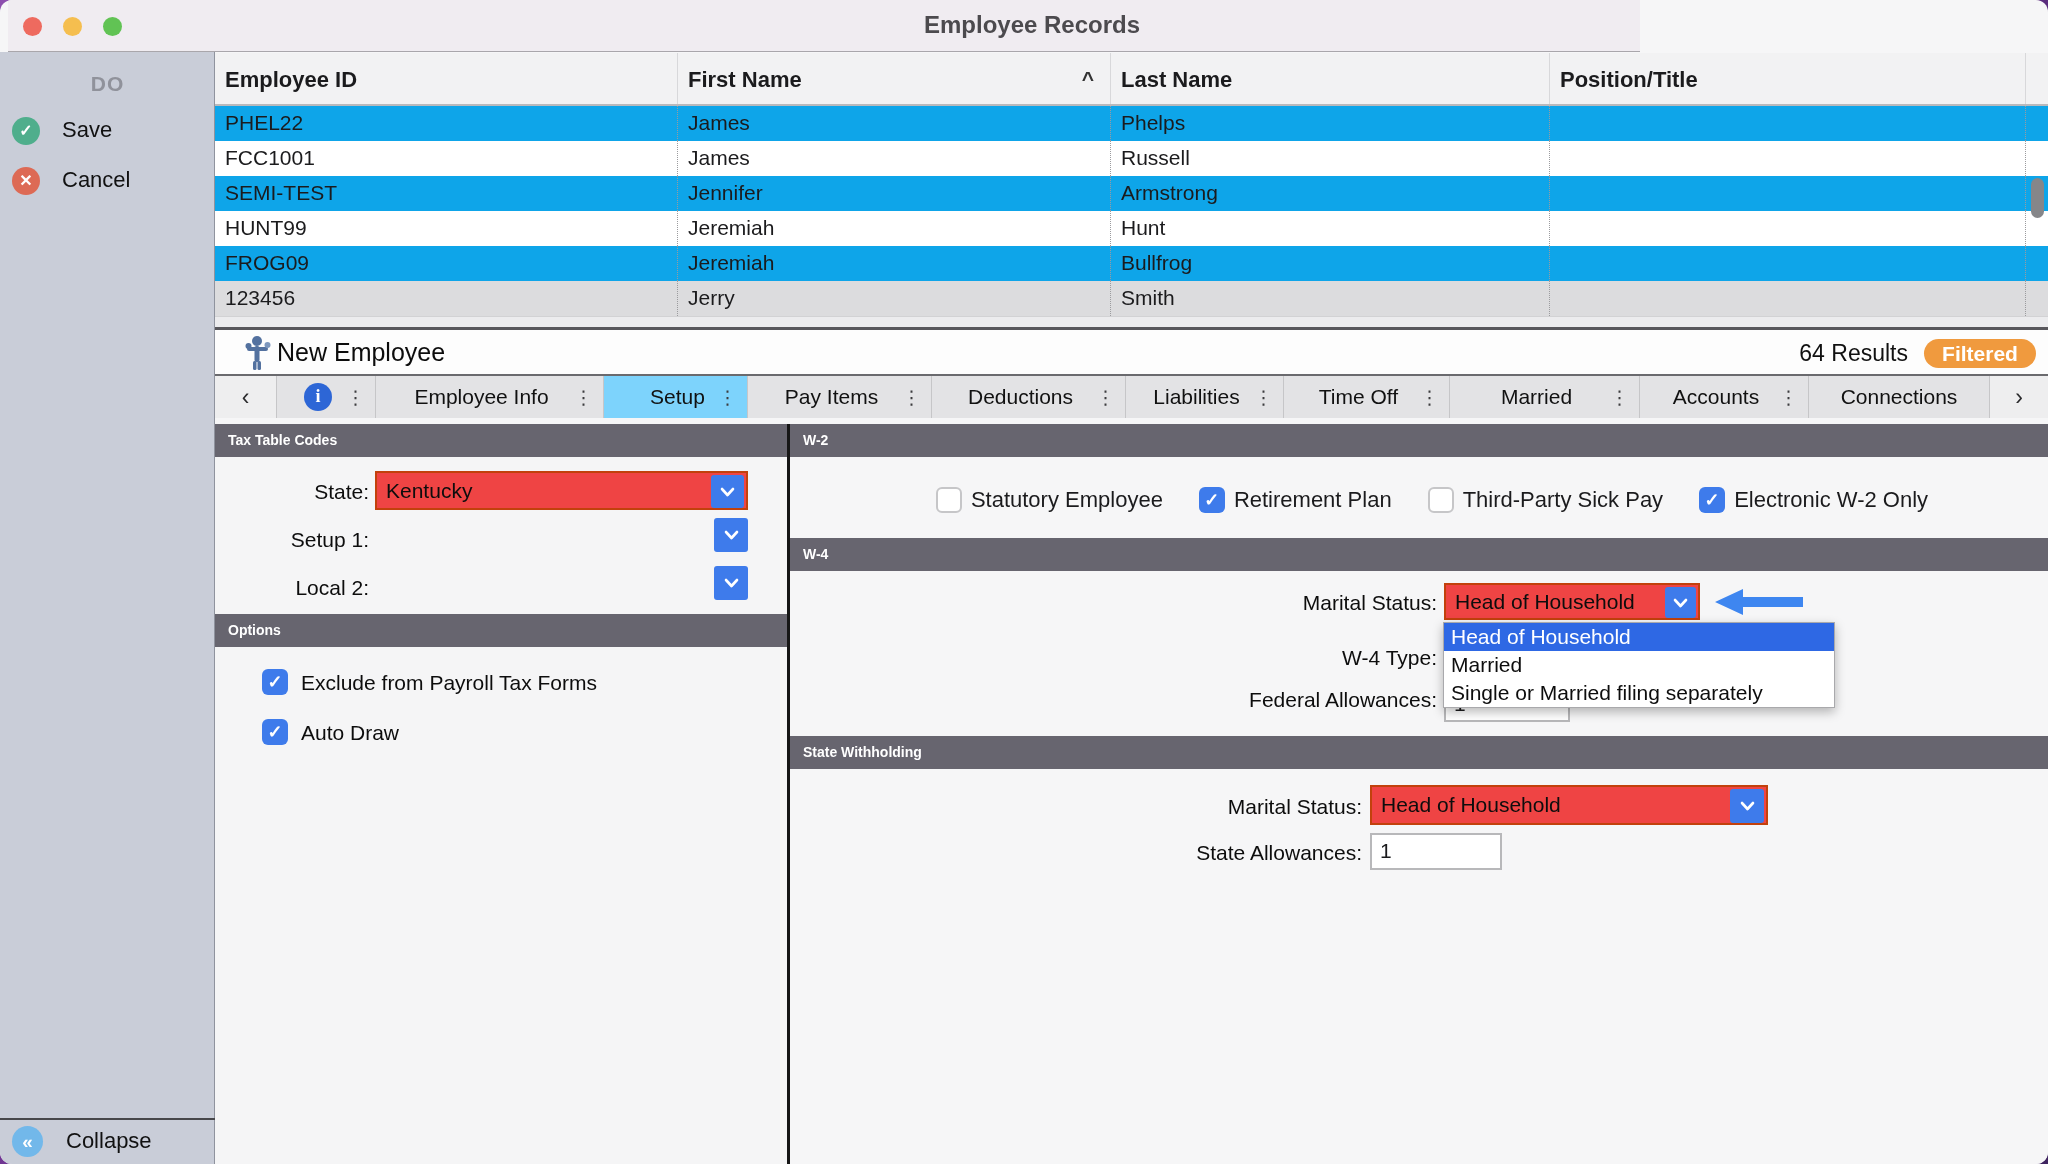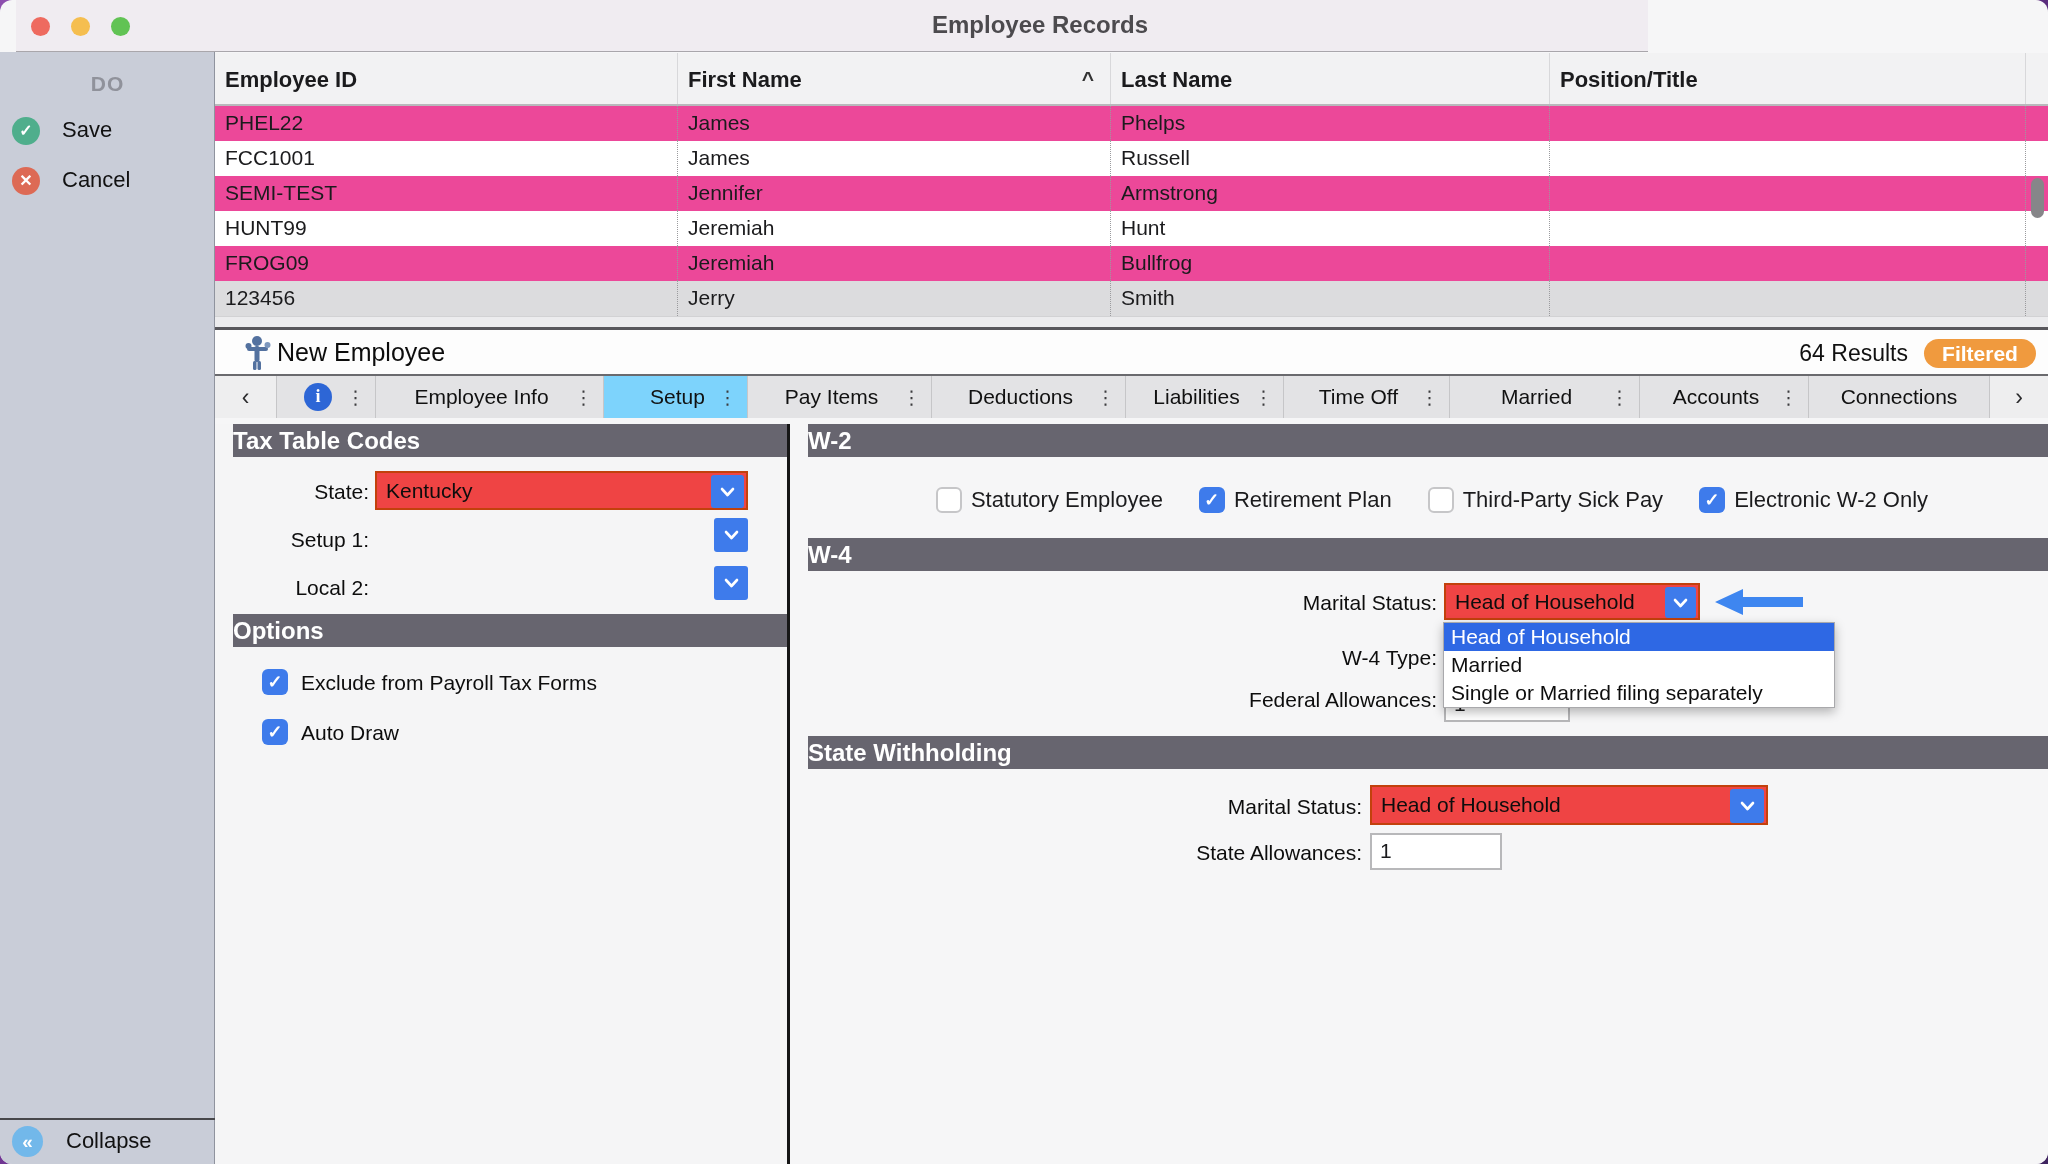--- a/index.html
+++ b/index.html
@@ -8,21 +8,21 @@
     font-family:"Liberation Sans", sans-serif;
     background:linear-gradient(135deg,#8d4fae 0%,#6d3390 40%,#3f2460 100%);
     color:#1b1b1d;
   }
   #window {
     position:absolute; left:0; top:0; width:2048px; height:1164px;
     background:#f6f6f7; border-radius:12px; overflow:hidden;
   }
   
   #titlebar {
-    position:absolute; left:16px; top:0; width:1632px; height:52px;
+    position:absolute; left:8px; top:0; width:1632px; height:52px;
     background:#f0ecf1; border-bottom:1px solid #a9a6ab;
   }
   .tl { position:absolute; top:17px; width:19px; height:19px; border-radius:50%; }
   #tl-close { left:15px;  background:#ee6a5f; }
   #tl-min   { left:55px;  background:#f5be4f; }
   #tl-zoom  { left:95px;  background:#61c354; }
   #window-title {
     position:absolute; top:11px; left:0; width:2048px; text-align:center;
     font-size:24px; font-weight:bold; color:#4c4a4e;
   }
@@ -60,21 +60,21 @@
     border-right:1px solid #d8d8da; position:relative;
   }
   .th:last-child { border-right:none; }
   .sort-caret { position:absolute; right:16px; top:14px; font-size:21px; font-weight:bold; color:#333; }
   .tr { height:35px; }
   .td {
     font-size:21px; padding:5px 0 0 10px; border-right:1px dotted #9b9b9e;
     overflow:hidden; white-space:nowrap;
   }
   .td:last-child { border-right:none; }
-  .row-odd  { background:#ec4899; }
+  .row-odd  { background:#0ea5e9; }
   .row-even { background:#ffffff; }
   .row-selected { background:#dcdcde; }
   #hscroll-strip {
     position:absolute; left:0; top:263px; width:1833px; height:11px;
     background:#ececee; border-top:1px solid #d2d2d4;
   }
   #table-bottom-line { position:absolute; left:0; top:274px; width:1833px; height:3px; background:#58575c; }
   #vscroll-thumb {
     position:absolute; right:4px; top:125px; width:13px; height:40px;
     background:#868689; border-radius:7px;
@@ -109,21 +109,21 @@
   }
   .tab .tab-label { transform:translateX(-8px); }
   #info-circle {
     width:28px; height:28px; border-radius:50%; background:#2d66d6;
     color:#fff; font-size:18px; font-weight:bold; font-family:"Liberation Serif",serif;
     text-align:center; line-height:27px; transform:translateX(-8px);
   }
   
   .section-header {
     position:absolute; left:0; height:33px; background:#67656f;
-    color:#fff; font-size:24px; font-weight:bold; line-height:33px; margin-left:18px;
+    color:#fff; font-size:14px; font-weight:bold; line-height:33px; padding-left:13px;
   }
   #left-panel {
     position:absolute; left:215px; top:424px; width:572px; height:740px; background:#f5f5f6;
   }
   #panel-divider { position:absolute; left:787px; top:424px; width:3px; height:740px; background:#161616; }
   #right-panel {
     position:absolute; left:790px; top:424px; width:1258px; height:740px; background:#f6f6f7;
   }
   .field-label { position:absolute; font-size:21px; color:#0d0d0d; white-space:nowrap; }
   .combo {

